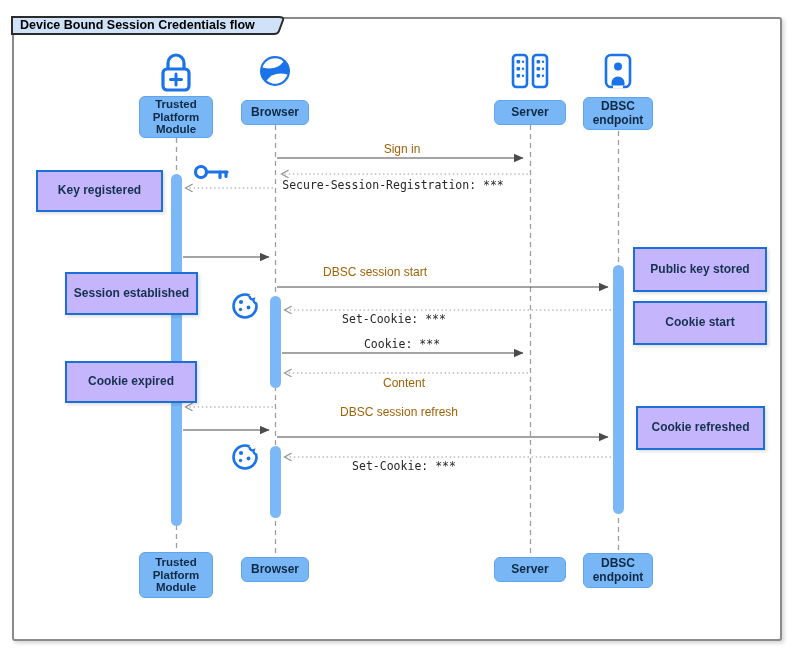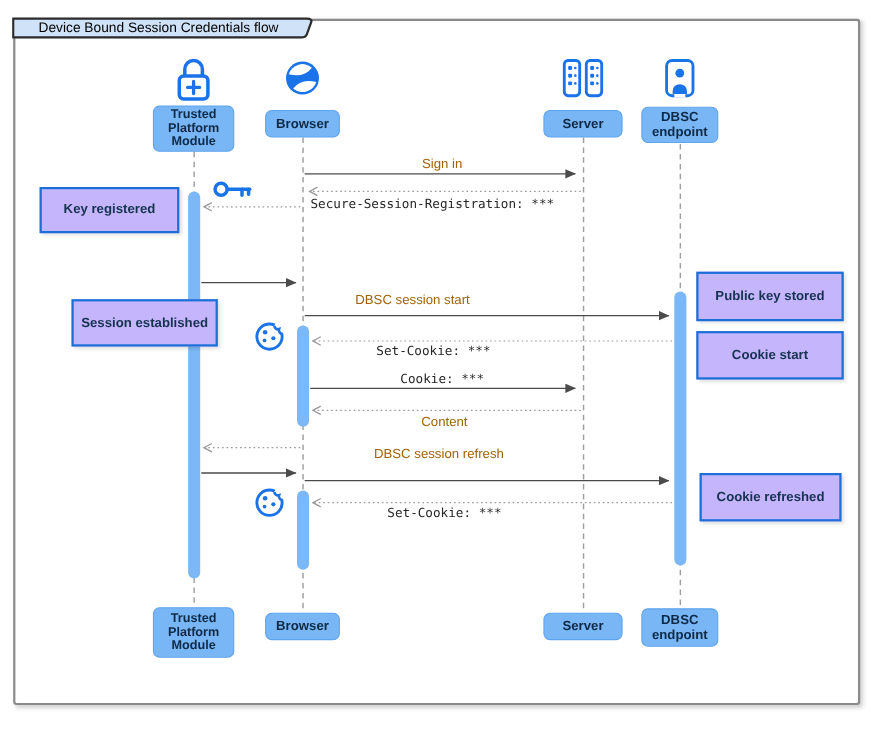--- a/index.html
+++ b/index.html
@@ -2,21 +2,21 @@
 <html><head>
 <meta charset="utf-8">
 <style>
   html,body{margin:0;padding:0;background:#fff;}
   .canvas{position:relative;width:800px;height:665px;background:#fff;
           font-family:"Liberation Sans",sans-serif;overflow:hidden;}
   .frame{position:absolute;left:12px;top:17px;width:770px;height:624px;
          border:2px solid #8a8a8a;border-radius:3px;background:#fff;
          box-shadow:2px 2px 4px rgba(0,0,0,.18);box-sizing:border-box;}
   .title-tab{position:absolute;left:11px;top:14px;width:290px;height:24px;}
-  .title-text{position:absolute;left:24px;top:4px;font-weight:normal;font-size:12.5px;
+  .title-text{position:absolute;left:9px;top:4px;font-weight:bold;font-size:12.5px;
               color:#000;white-space:nowrap;}
   .layer{position:absolute;left:0;top:0;pointer-events:none;}
   .actor{position:absolute;background:#79b6f5;border:1px solid #5fa4ee;border-radius:6px;
          display:flex;align-items:center;justify-content:center;text-align:center;
          font-weight:bold;font-size:11.5px;line-height:1.12;color:#0f2a46;
          padding:2px 3px;box-sizing:border-box;}
   .note{position:absolute;background:#c4b5fd;border:2px solid #1b6fd6;
         display:flex;align-items:center;justify-content:center;text-align:center;
         font-weight:bold;font-size:12px;line-height:1.3;color:#16324f;
         box-shadow:2px 2px 3px rgba(0,0,0,.12);box-sizing:border-box;}
@@ -147,23 +147,24 @@
   <div class="actor" style="left:494px;top:100px;width:72px;height:25px;font-size:12px;">Server</div>
   <div class="actor" style="left:583px;top:97px;width:70px;height:33px;font-size:12px;">DBSC endpoint</div>
 
   <div class="actor" style="left:139px;top:552px;width:74px;height:46px;">Trusted Platform Module</div>
   <div class="actor" style="left:241px;top:557px;width:68px;height:25px;font-size:12px;">Browser</div>
   <div class="actor" style="left:494px;top:557px;width:72px;height:25px;font-size:12px;">Server</div>
   <div class="actor" style="left:583px;top:553px;width:70px;height:35px;font-size:12px;">DBSC endpoint</div>
 
   <div class="note" style="left:36px;top:170px;width:127px;height:42px;">Key registered</div>
   <div class="note" style="left:65px;top:272px;width:133px;height:43px;">Session established</div>
+  <div class="note" style="left:65px;top:361px;width:132px;height:42px;">Cookie expired</div>
   <div class="note" style="left:633px;top:247px;width:134px;height:45px;">Public key stored</div>
   <div class="note" style="left:633px;top:301px;width:134px;height:44px;">Cookie start</div>
-  <div class="note" style="left:636px;top:430px;width:129px;height:44px;">Cookie refreshed</div>
+  <div class="note" style="left:636px;top:406px;width:129px;height:44px;">Cookie refreshed</div>
 
   <div class="msg" style="left:402px;top:142px;">Sign in</div>
   <div class="msg mono" style="left:393px;top:178px;">Secure-Session-Registration: ***</div>
   <div class="msg" style="left:375px;top:265px;">DBSC session start</div>
   <div class="msg mono" style="left:394px;top:312px;">Set-Cookie: ***</div>
   <div class="msg mono" style="left:402px;top:337px;">Cookie: ***</div>
   <div class="msg" style="left:404px;top:376px;">Content</div>
   <div class="msg" style="left:399px;top:405px;">DBSC session refresh</div>
   <div class="msg mono" style="left:404px;top:459px;">Set-Cookie: ***</div>
 

